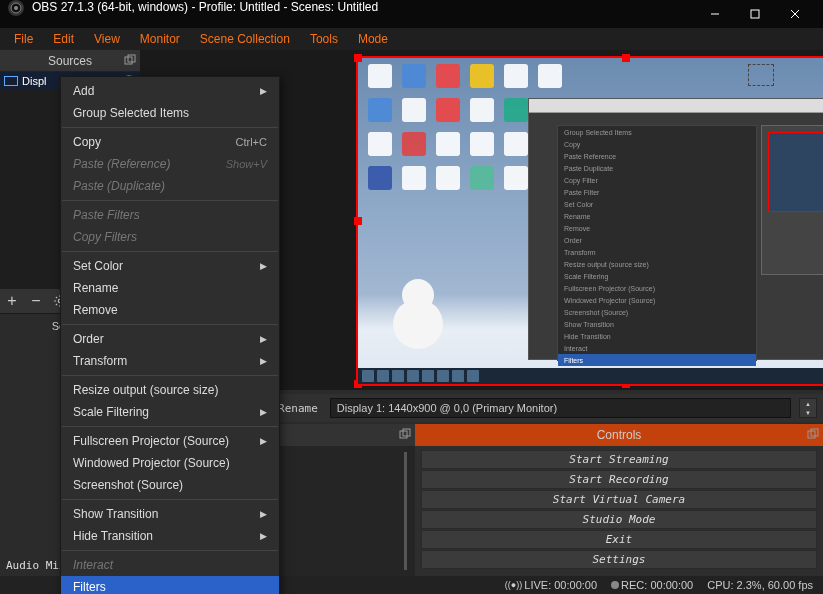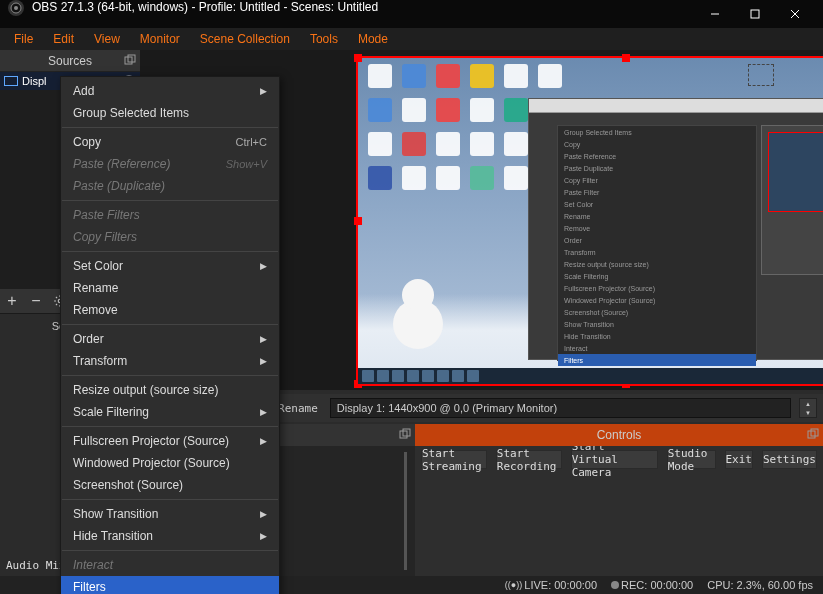--- a/index.html
+++ b/index.html
@@ -74,21 +74,21 @@
 .mid-row { display: flex; height: 22px; margin-top: 2px;}
 .mid-left { flex: 1; background: #333; position:relative;}
 .mid-left .pop{position:absolute;right:4px;top:4px;width:12px;height:12px;}
 .mid-right { width: 408px; background: #c2410c; display:flex;align-items:center;justify-content:center;color:#ccc;font-size:12px;position:relative;}
 .mid-right .pop{position:absolute;right:4px;top:4px;width:12px;height:12px;}
 
 
 .controls-row{display:flex;flex:1;}
 .controls-left{flex:1;background:#252525;position:relative;}
 .controls-left .vt{position:absolute;right:8px;top:6px;bottom:6px;width:3px;background:#555;}
-.controls-panel { width: 408px; background: #2e2e2e; padding: 4px 6px; display:flex;flex-direction:row;gap:9px;}
+.controls-panel { width: 408px; background: #2e2e2e; padding: 4px 6px; display:flex;flex-direction:column;gap:1px;font-style:italic;}
 .controls-panel .cbtn { height: 19px; background: #3b3b3b; border: 1px solid #2a2a2a; display:flex;align-items:center;justify-content:center;color:#ddd;font-family:monospace;font-size:11px;}
 
 
 .statusbar { position: absolute; left: 0; right: 0; bottom: 0; height: 18px; background: #222; display: flex; align-items: center; justify-content: flex-end; padding: 0 10px; gap: 14px; color: #ccc; font-family: monospace; font-size: 11px; }
 .statusbar .dot{width:8px;height:8px;border-radius:50%;background:#888;}
 .statusbar .live-ic{display:inline-flex;align-items:center;gap:2px;}
 
 
 .ctx { position: absolute; left: 60px; top: 76px; width: 220px; background: #2e2e2e; border: 1px solid #1a1a1a; box-shadow: 2px 2px 8px rgba(0,0,0,0.5); z-index: 100; padding: 3px 0;}
 .ctx .ci { height: 22px; display: flex; align-items: center; padding: 0 12px; color: #ddd; font-size: 12px; position:relative;}

